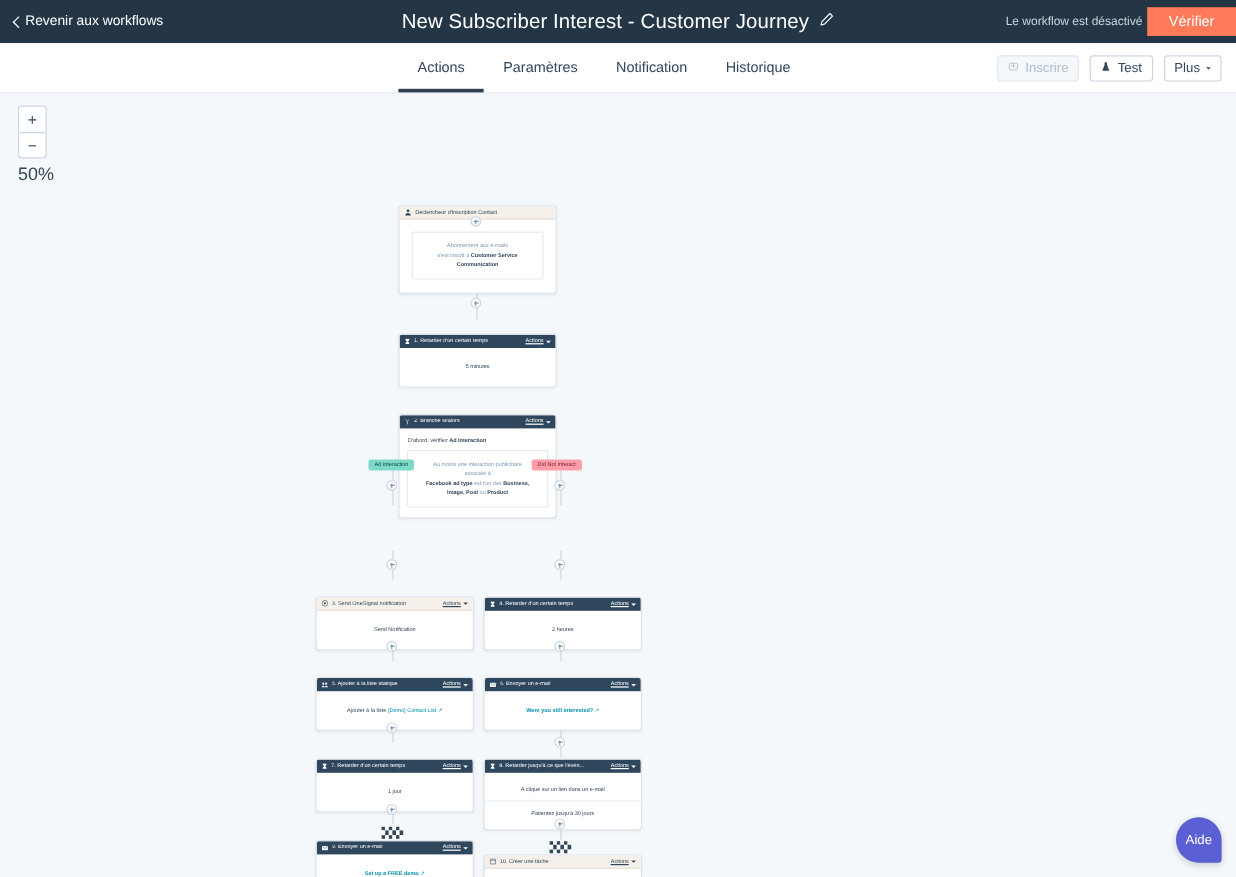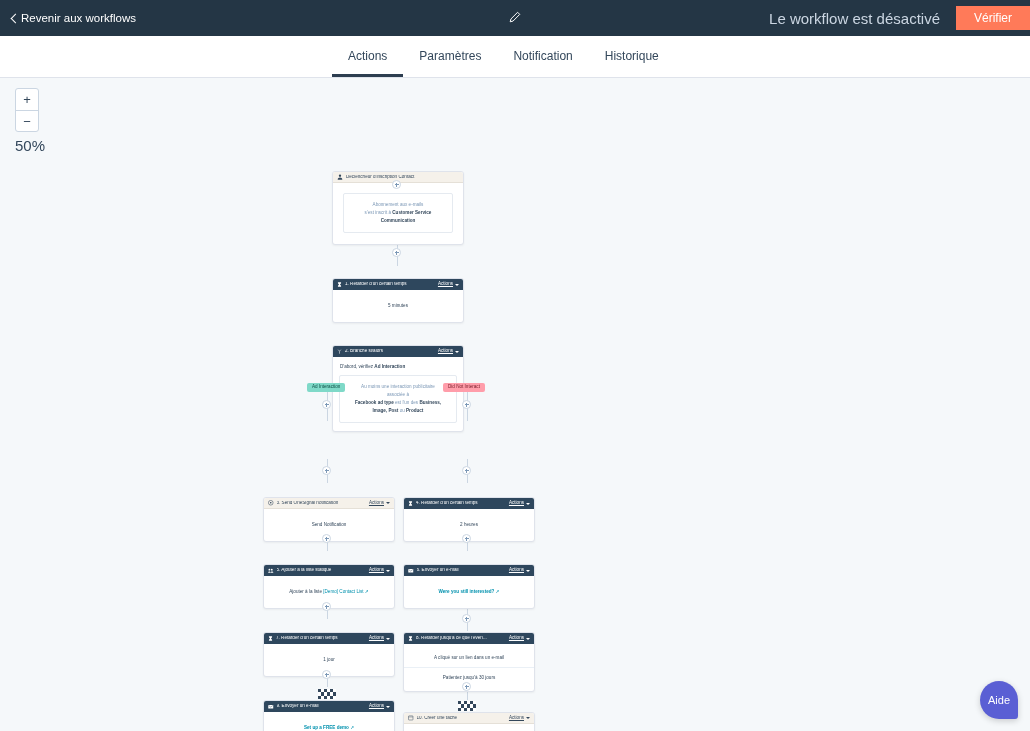--- a/index.html
+++ b/index.html
@@ -60,22 +60,22 @@
     display: block;
   }
   .topbar-right {
     margin-left: auto;
     display: flex;
     align-items: center;
     height: 36px;
   }
   .wf-status {
     color: #cbd6e2;
-    font-size: 15px;
-    margin-right: 16px;
+    font-size: 10px;
+    margin-right: 4px;
     white-space: nowrap;
   }
   .verify-btn {
     background: #ff7a59;
     color: #fff;
     font-size: 12px;
     height: 24px;
     padding: 0 18px;
     border: none;
     cursor: pointer;
@@ -336,20 +336,21 @@
 </head>
 <body>
 
 <div class="topbar">
   <div class="back-link">
     <span class="chev"></span>
     <span>Revenir aux workflows</span>
   </div>
 
   <div class="wf-title-wrap">
+    <span class="wf-title">New Subscriber Interest - Customer Journey</span>
     <span class="pencil-icon">
       <svg width="12" height="12" viewBox="0 0 16 16" fill="none">
         <path d="M11.5 1.7l2.8 2.8L5.4 13.4 1.6 14.4l1-3.8 8.9-8.9z" stroke="#ffffff" stroke-width="1.3" stroke-linejoin="round"></path>
       </svg>
     </span>
   </div>
 
   <div class="topbar-right">
     <span class="wf-status">Le workflow est désactivé</span>
     <button class="verify-btn">Vérifier</button>
@@ -358,20 +359,43 @@
 
 <div class="subbar">
 
   <div class="tabs">
     <div class="tab active">Actions</div>
     <div class="tab">Paramètres</div>
     <div class="tab">Notification</div>
     <div class="tab">Historique</div>
   </div>
 
+  <div class="right-btns">
+    <button class="btn disabled">
+      <span>
+        <svg width="9" height="9" viewBox="0 0 16 16">
+            <rect x="2" y="3" width="12" height="10" rx="1.5" fill="none" stroke="#b0bcc8" stroke-width="1.3"></rect>
+            <path d="M5 7h6M8 4v6" stroke="#b0bcc8" stroke-width="1.2"></path>
+          </svg>
+      </span>
+      <span>Inscrire</span>
+    </button>
+    <button class="btn">
+      <span>
+        <svg width="9" height="9" viewBox="0 0 16 16">
+            <path d="M6.2 1.5h3.6v4l3.4 8.5H2.8l3.4-8.5v-4z" fill="#33475b"></path>
+          </svg>
+      </span>
+      <span>Test</span>
+    </button>
+    <button class="btn">
+      <span>Plus</span>
+      <span class="caret"></span>
+    </button>
+  </div>
 </div>
 
 <div class="canvas">
 
   <div class="zoomctl">
     <div class="zoom-btns">
       <div class="zoom-btn">+</div>
       <div class="zoom-btn">−</div>
     </div>
     <div class="zoom-pct">50%</div>

